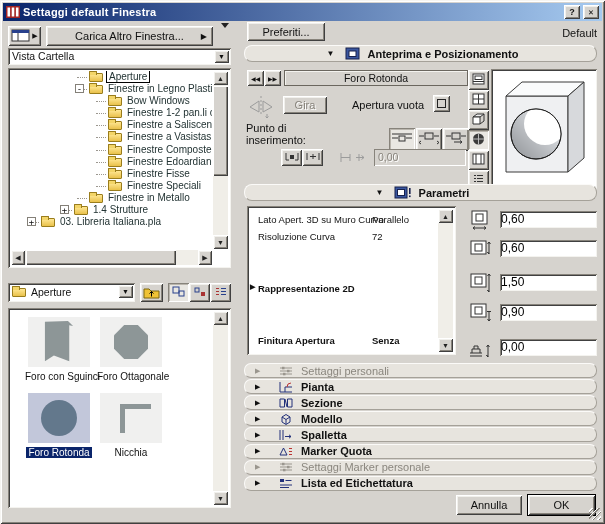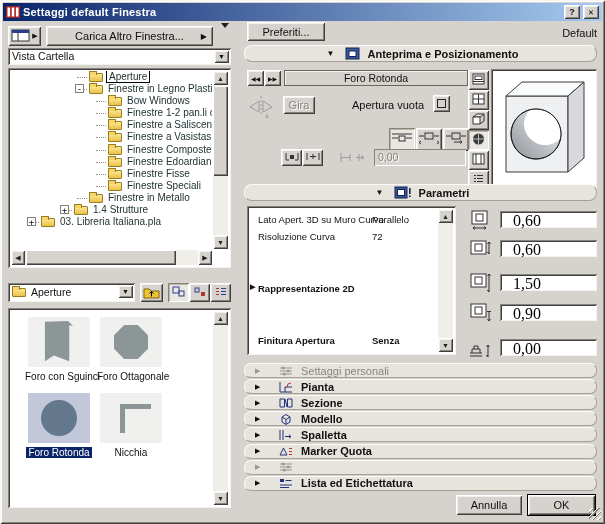--- a/index.html
+++ b/index.html
@@ -60,21 +60,21 @@
   .prow .arr{position:absolute;left:0;top:3px;font-size:7px;}
   
   .panelrow{position:absolute;left:244px;width:353px;height:15px;border-radius:7px;background:#e7e4de;
             border:1px solid #a5a199;border-top-color:#fbfaf8;border-left-color:#fbfaf8;box-sizing:border-box;
             display:flex;align-items:center;gap:6px;padding:0 10px;}
   .panelrow .tri{font-size:7px;width:16px;}
   .panelrow .picon{width:18px;display:flex;justify-content:center;}
   .panelrow .plabel{font-weight:bold;font-size:11px;}
   .panelrow.dis .plabel{font-weight:normal;color:#8a867e;}
   .panelrow.dis .tri{color:#9a968e;}
-  input.fld{font-family:Liberation Serif, serif;font-size:16px;border:none;outline:none;padding:1px 13px;width:100%;box-sizing:border-box;background:transparent;}
+  input.fld{font-family:Liberation Sans, sans-serif;font-size:12px;border:none;outline:none;padding:1px 1px;width:100%;box-sizing:border-box;background:transparent;}
   .fieldbox{position:absolute;left:500px;width:97px;height:17px;}
   .iconbtn{position:absolute;left:468px;width:26px;height:23px;display:flex;align-items:center;justify-content:center;}
   .vtb{width:21px;height:20px;}
   .tinytri{width:0;height:0;border-left:4px solid transparent;border-right:4px solid transparent;border-top:5px solid #222;}
   .grip{position:absolute;right:4px;bottom:4px;width:12px;height:12px;
         background:repeating-linear-gradient(135deg,transparent 0 2px,#fff 2px 3px,#87837b 3px 4px);}
 </style>
 </head>
 <body>
 
@@ -277,28 +277,32 @@
     <span>Foro Rotonda</span>
   </div>
 
   <span class="abs" style="left:246px;top:93px">
     <svg width="36" height="28">
         <path d="M15 3v18" stroke="#9b9b9b" stroke-dasharray="2 2" fill="none"></path>
         <path d="M13 8 4 14l9 5zM17 8l9 6-9 5z" fill="none" stroke="#9b9b9b"></path>
         <path d="M21 21v4M19.5 23.5 21 25l1.5-1.5" fill="none" stroke="#9b9b9b"></path>
       </svg>
   </span>
-  <div class="abs raised btn" style="left:283px;top:96px;width:32px;height:18px">
+  <div class="abs raised btn" style="left:283px;top:96px;width:44px;height:18px">
     <span class="disabledtxt">Gira</span>
   </div>
   <span class="abs" style="left:352px;top:99px">Apertura vuota</span>
   <div class="abs raised btn" style="left:433px;top:95px;width:17px;height:17px">
     <span style="width:7px;height:7px;border:1px solid #222;display:inline-block"></span>
   </div>
 
+  <div class="abs" style="left:246px;top:122px;line-height:12px">
+    <div>Punto di</div>
+    <div>inserimento:</div>
+  </div>
 
   <div id="anchors" class="abs" style="left:389px;top:128px">
       <div class="pressed btn" style="position: absolute; left: 0px; top: 0px; width: 26px; height: 23px;">
         <div><svg width="22" height="17">
             <path d="M1 4h20M1 8h6M15 8h6" stroke="#333" fill="none"></path>
             <rect x="8" y="6" width="6" height="5" fill="none" stroke="#333"></rect>
           </svg></div>
       </div>
       <div class="raised btn" style="position: absolute; left: 27px; top: 0px; width: 26px; height: 23px;">
         <div><svg width="22" height="17">
@@ -549,20 +553,21 @@
       <div class="panelrow dis" style="top: 459.6px;">
         <div class="tri">▶</div>
         <div class="picon">
           <svg width="16" height="12">
             <path d="M2 3h12M2 6h12M2 9h12" stroke="#9a968e"></path>
             <rect x="4" y="1.8" width="2.5" height="2.5" fill="#9a968e"></rect>
             <rect x="9" y="4.8" width="2.5" height="2.5" fill="#9a968e"></rect>
             <rect x="5" y="7.8" width="2.5" height="2.5" fill="#9a968e"></rect>
           </svg>
         </div>
+        <div class="plabel">Settaggi Marker personale</div>
       </div>
       <div class="panelrow" style="top: 475.7px;">
         <div class="tri">▶</div>
         <div class="picon">
           <svg width="16" height="12">
             <rect x="2" y="2" width="4" height="3" fill="#22307a"></rect>
             <path d="M7.5 3.5h6M2 8h12M2 10.5h9" stroke="#22307a"></path>
           </svg>
         </div>
         <div class="plabel">Lista ed Etichettatura</div>

